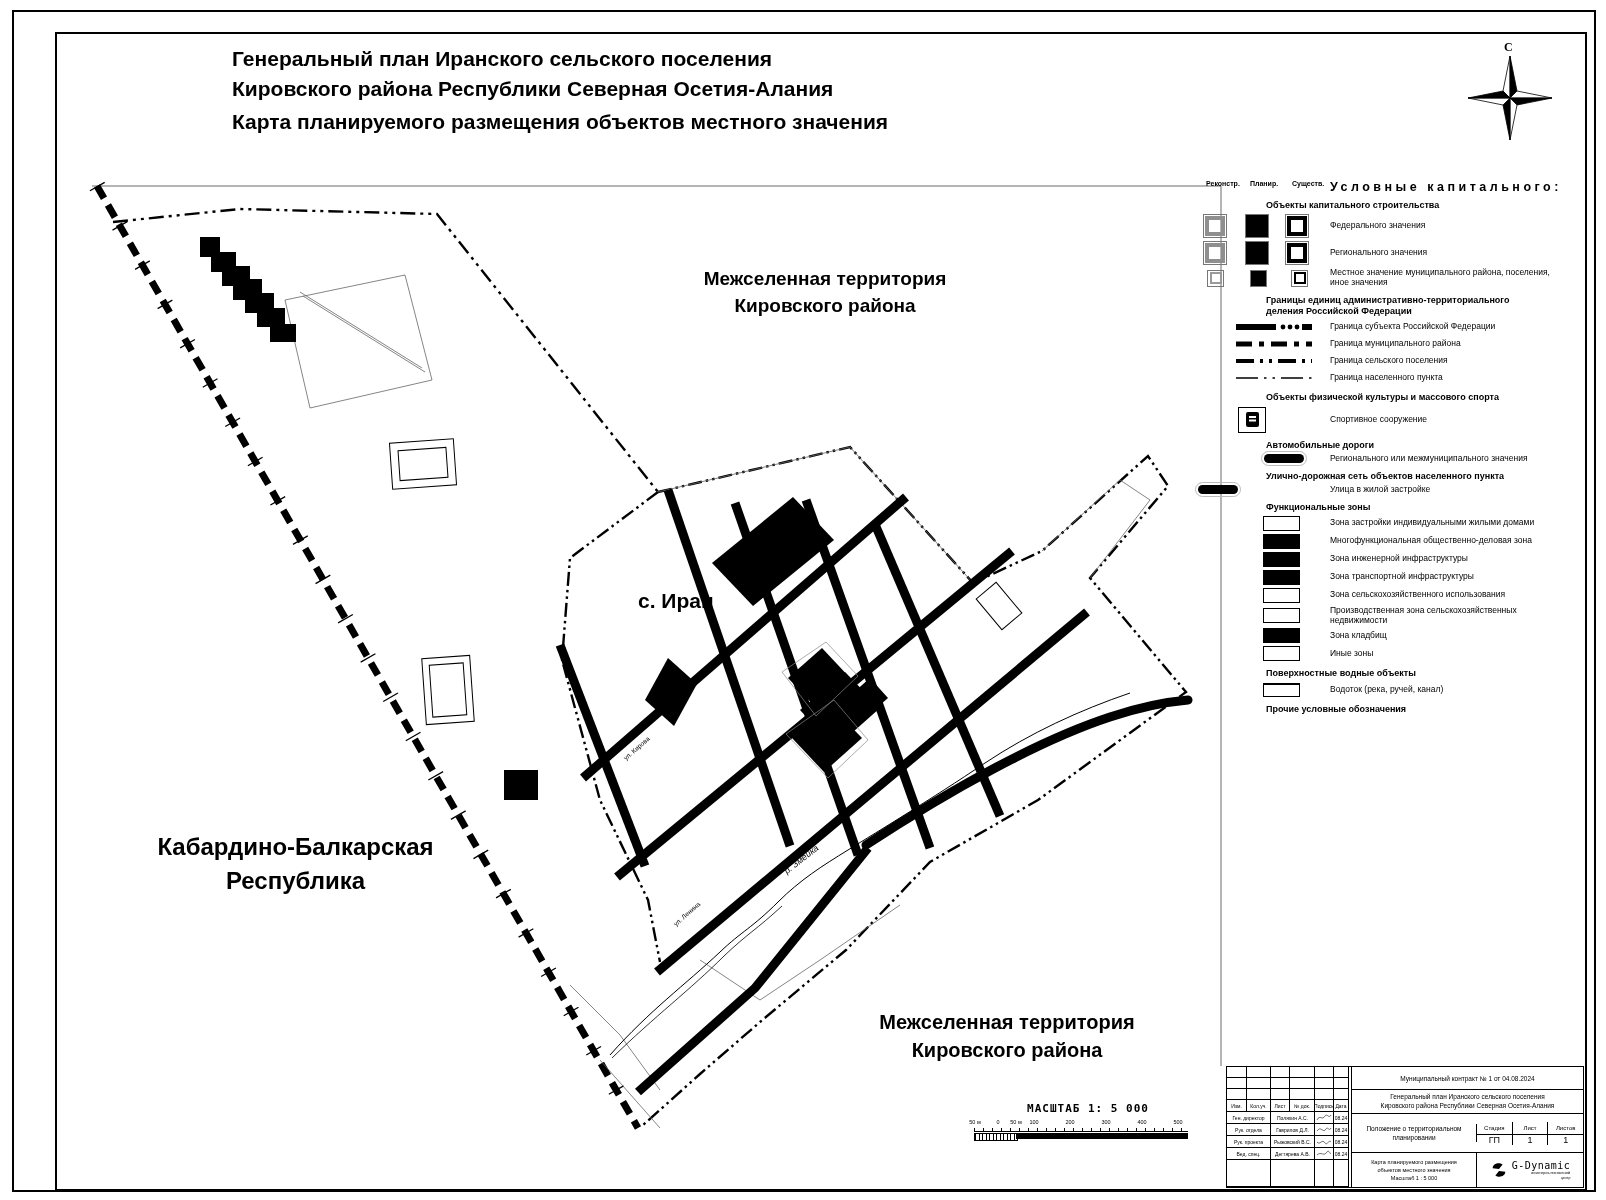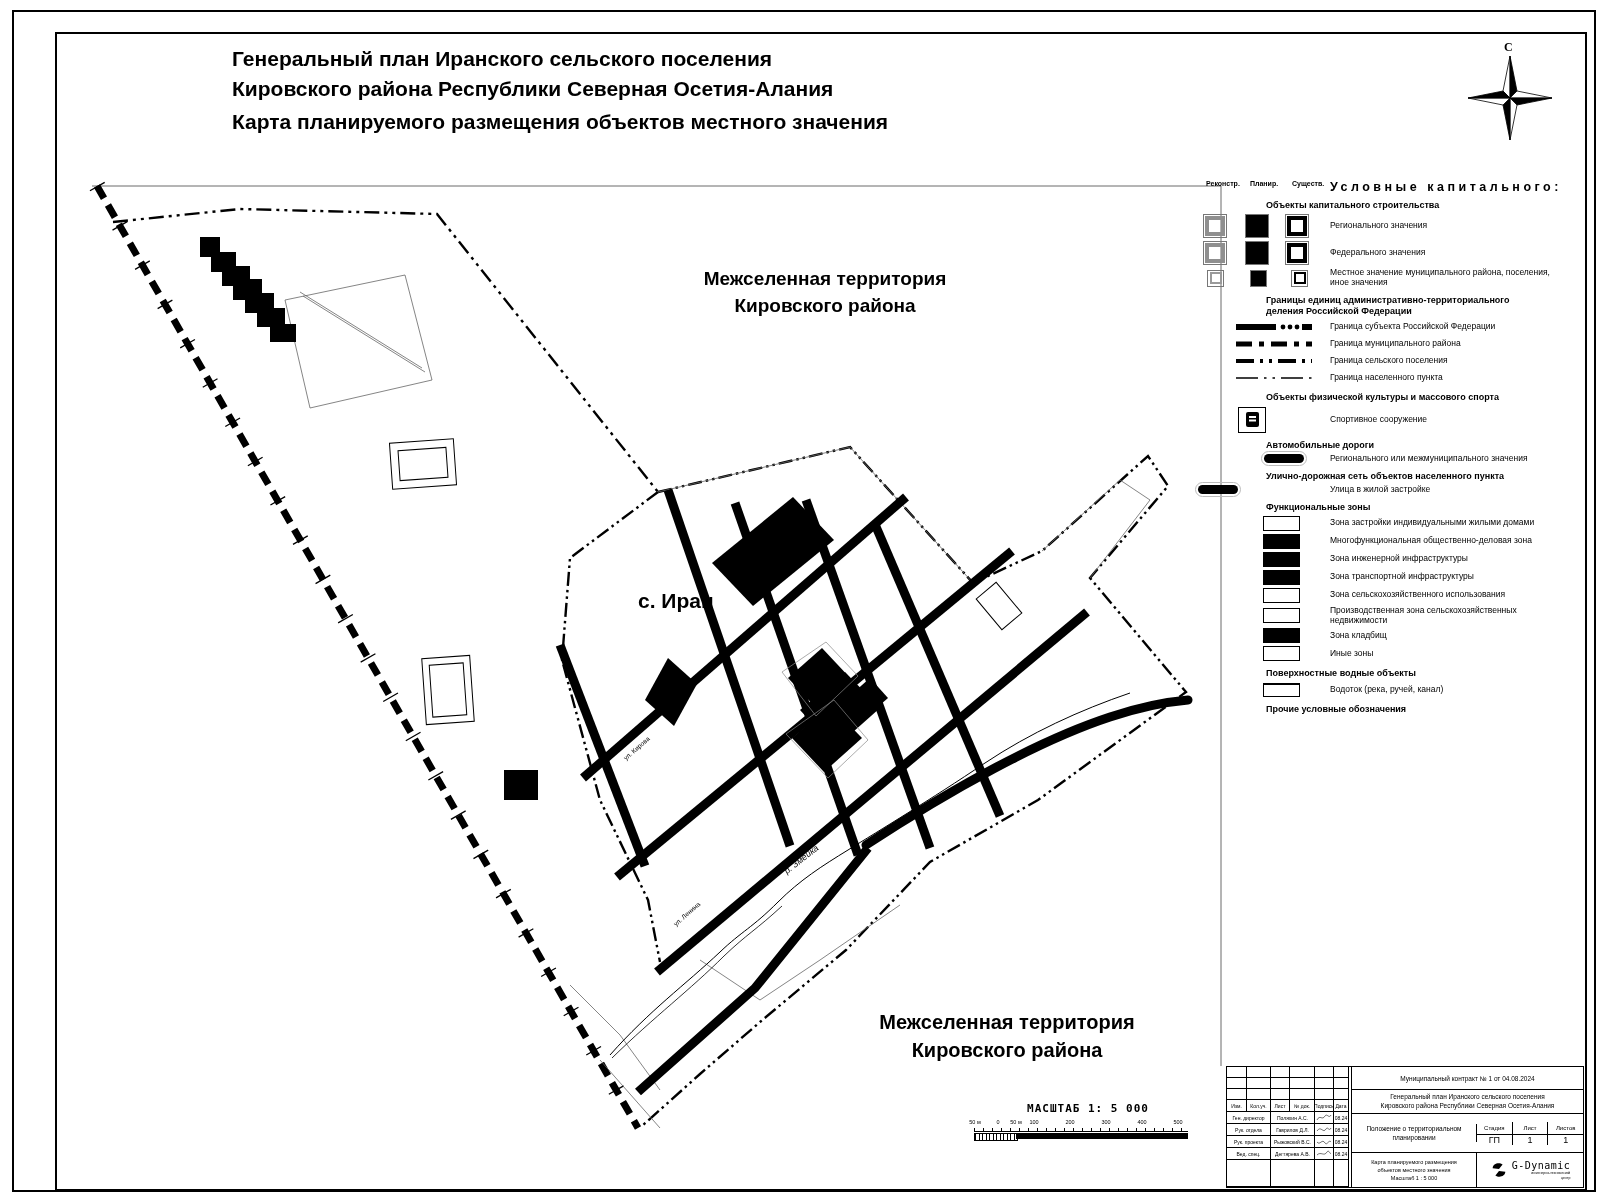--- a/index.html
+++ b/index.html
@@ -181,20 +181,24 @@
     <div>Генеральный план Иранского сельского поселения</div>
     <div>Кировского района Республики Северная Осетия-Алания</div>
   </div>
   <div class="abs doc-subtitle">Карта планируемого размещения объектов местного значения</div>
 
   <div class="abs maplabel" style="left:695px;top:266px;width:260px;font-size:19px;">
     <div>Межселенная территория</div>
     <div>Кировского района</div>
   </div>
   <div class="abs maplabel" style="left:638px;top:586px;font-size:21px;">с. Иран</div>
+  <div class="abs maplabel" style="left:128px;top:830px;width:335px;font-size:24px;">
+    <div>Кабардино-Балкарская</div>
+    <div>Республика</div>
+  </div>
   <div class="abs maplabel" style="left:878px;top:1008px;width:258px;font-size:20px;">
     <div>Межселенная территория</div>
     <div>Кировского района</div>
   </div>
   <div class="abs rot" style="left:782px;top:868px;font-size:9px;font-style:italic;transform:rotate(-38deg);">р. Змейка</div>
   <div class="abs rot" style="left:622px;top:756px;font-size:6.5px;transform:rotate(-41deg);">ул. Кирова</div>
   <div class="abs rot" style="left:672px;top:922px;font-size:6.5px;transform:rotate(-41deg);">ул. Ленина</div>
 
   <div class="abs legend">
     <div class="leg-cols">
@@ -208,33 +212,33 @@
     <div class="leg-row">
       <div class="leg-swatches">
         <span class="sq gray" style="margin-left:7px;">
             <span class="in"></span>
           </span>
         <span class="sq fill" style="margin-left:18px;"></span>
         <span class="sq blackline" style="margin-left:16px;">
             <span class="in"></span>
           </span>
       </div>
-      <div class="leg-text">Регионального значения</div>
+      <div class="leg-text">Федерального значения</div>
     </div>
     <div class="leg-row">
       <div class="leg-swatches">
         <span class="sq gray" style="margin-left:7px;">
             <span class="in"></span>
           </span>
         <span class="sq fill" style="margin-left:18px;"></span>
         <span class="sq blackline" style="margin-left:16px;">
             <span class="in"></span>
           </span>
       </div>
-      <div class="leg-text">Федерального значения</div>
+      <div class="leg-text">Регионального значения</div>
     </div>
     <div class="leg-row">
       <div class="leg-swatches">
         <span class="sq sm gray" style="margin-left:11px;">
             <span class="in"></span>
           </span>
         <span class="sq sm fill" style="margin-left:26px;"></span>
         <span class="sq sm blackline" style="margin-left:24px;">
             <span class="in"></span>
           </span>

